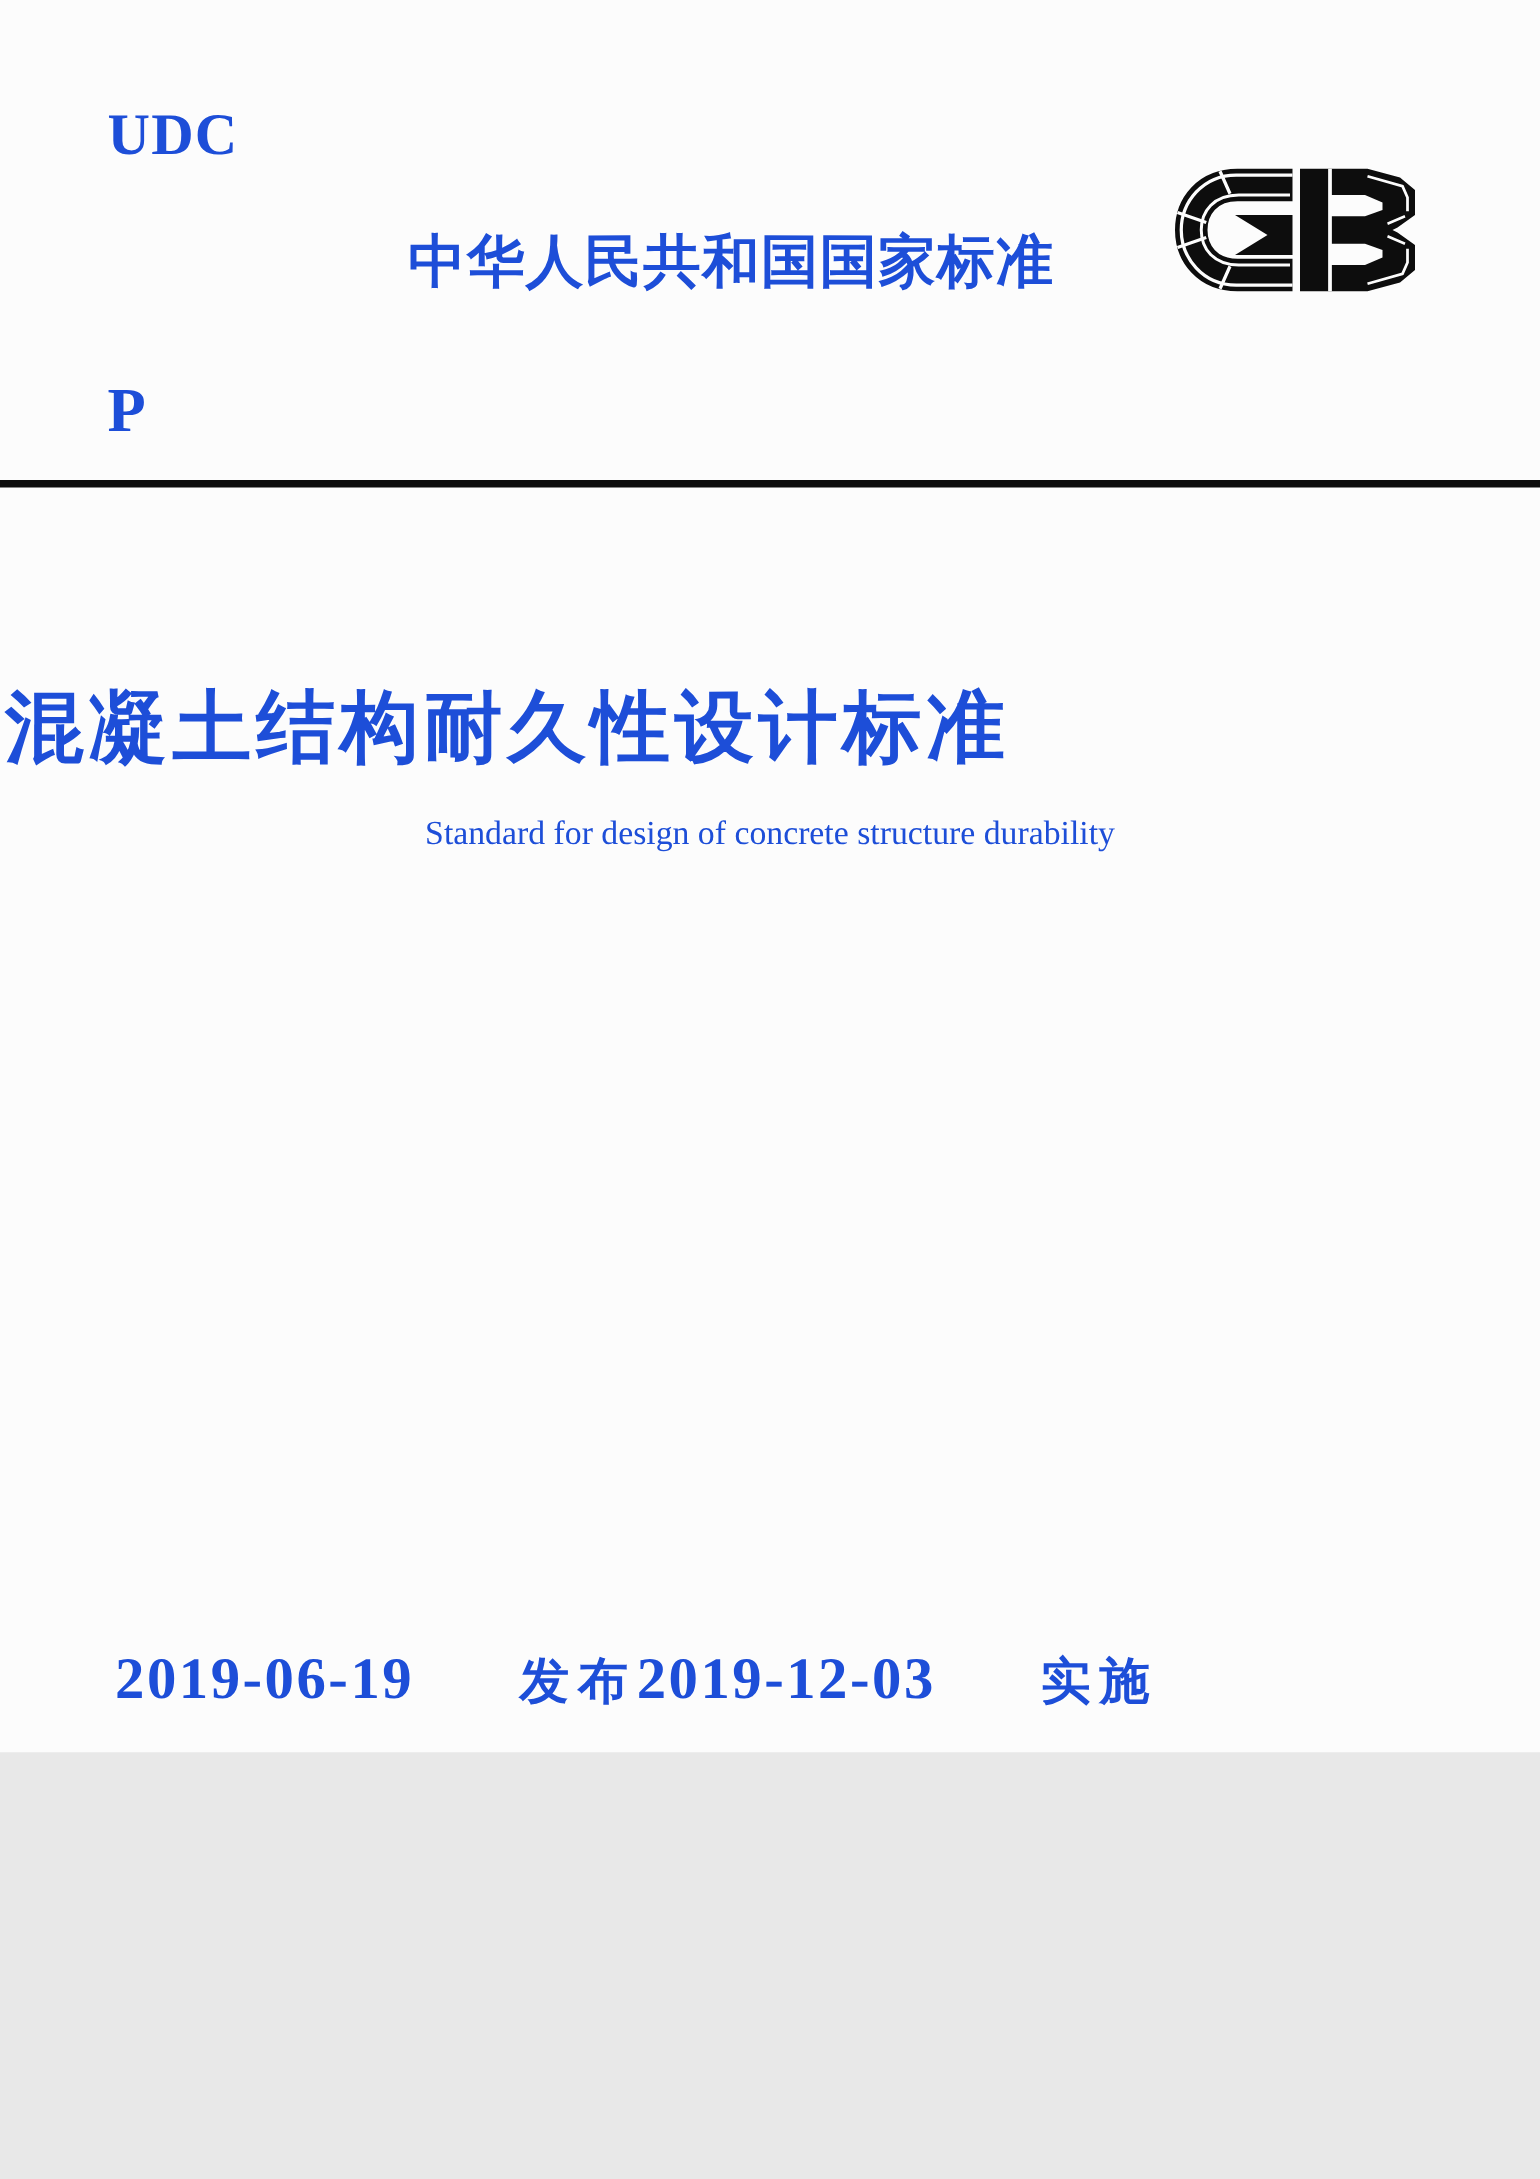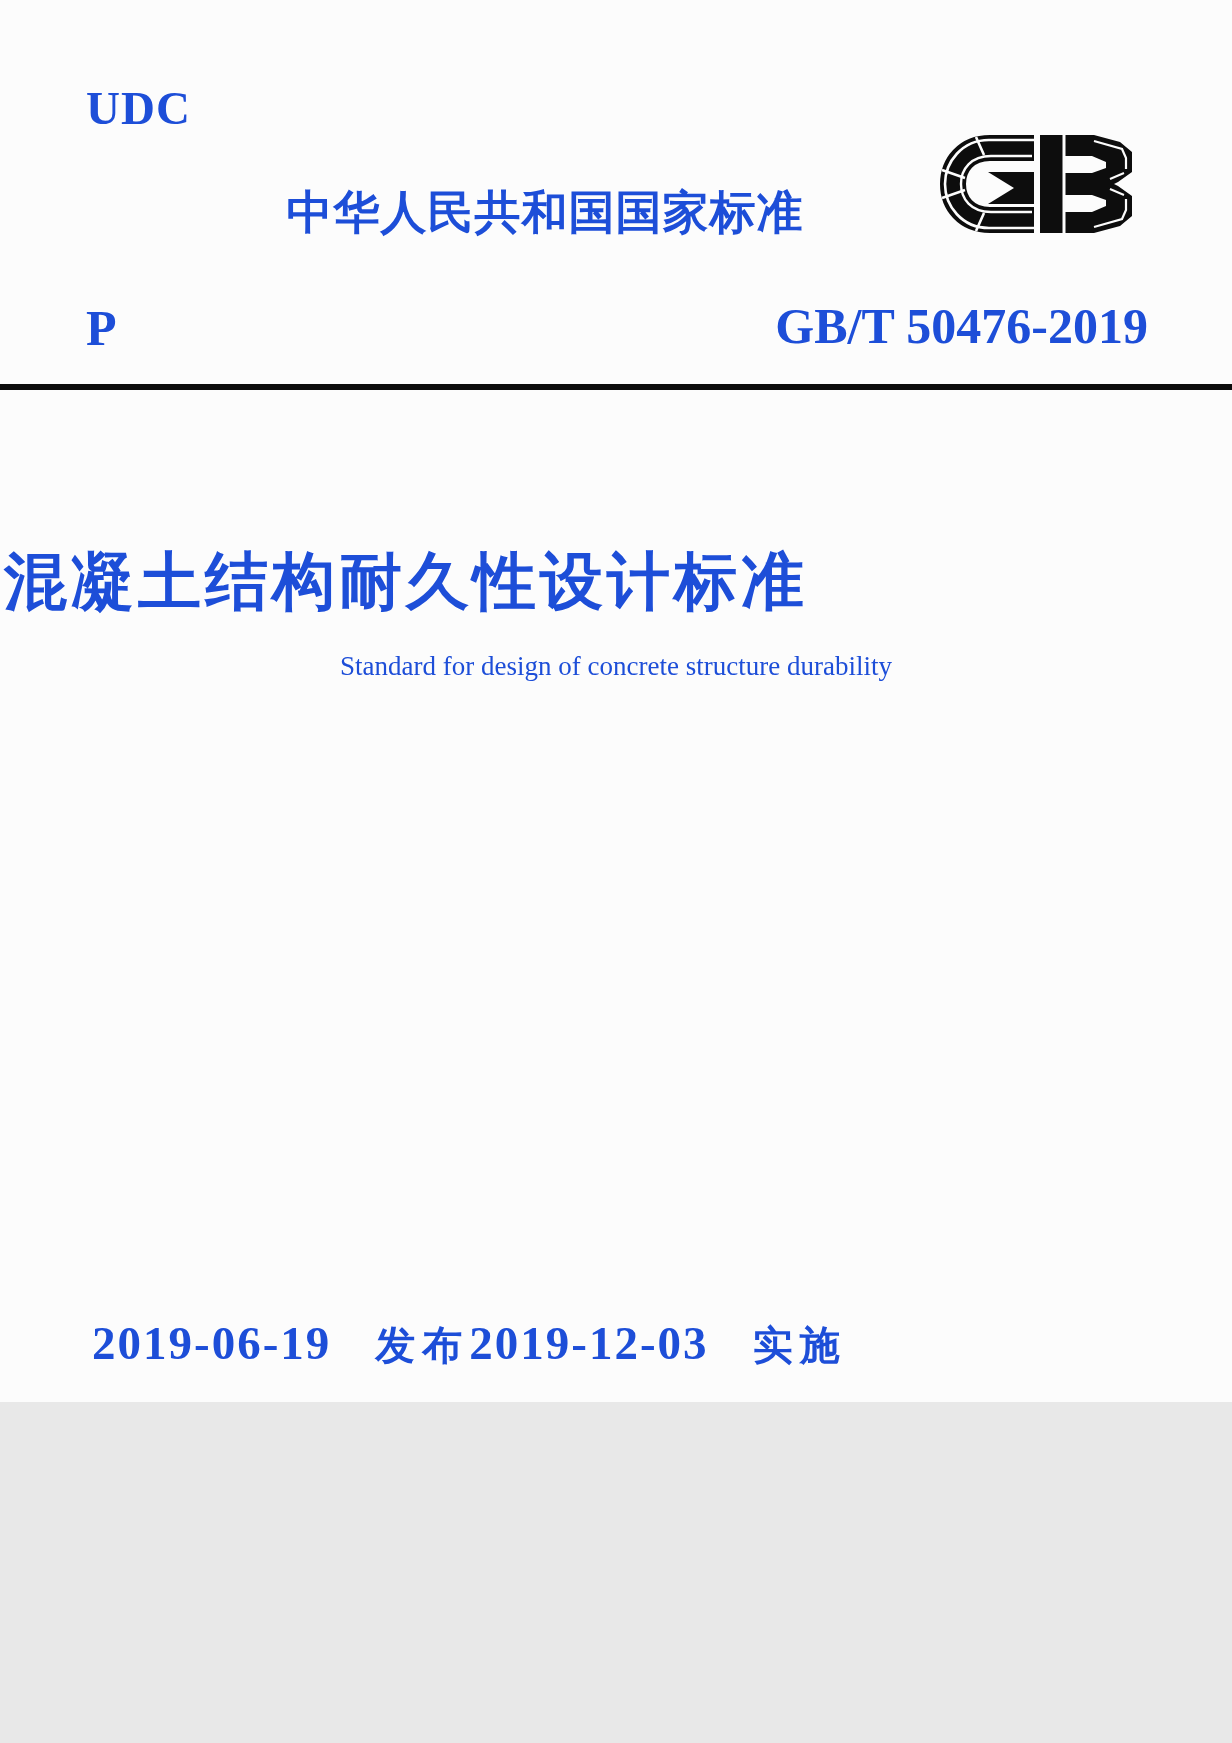--- a/index.html
+++ b/index.html
@@ -7,21 +7,21 @@
     position:relative;
     width:1232px;height:1402px;
     margin:0 auto;
     background:#fcfcfc;
     color:#1d4ed8;
     overflow:hidden;
     font-family:"Liberation Serif","DejaVu Serif",serif;
   }
   .abs{position:absolute;}
   .serif-b{font-family:"Liberation Serif","DejaVu Serif",serif;font-weight:bold;}
-  .hei-b{font-family:Liberation Serif, serif;font-weight:bold;}
+  .hei-b{font-family:Liberation Mono, monospace;font-weight:bold;padding-left:40px;}
 
   .udc{left:86px;top:84px;font-size:47px;line-height:1.05;letter-spacing:1px;}
   .header-title{left:0;top:188px;width:1090px;text-align:center;font-size:46px;line-height:1.1;letter-spacing:1px;}
   .gb-logo{left:934px;top:128px;width:212px;height:112px;}
   .doc-class{left:86px;top:302px;font-size:50px;line-height:1.05;}
   .std-number{right:84px;top:300px;font-size:50px;line-height:1.05;letter-spacing:0px;}
   .rule{left:0;width:1232px;background:#0d0d0d;}
   .rule-top{top:384px;height:6px;}
   .rule-bottom{top:1402px;height:8px;}
 
@@ -60,21 +60,20 @@
     <path d="M130,7 L130,105" stroke="#fcfcfc" stroke-width="3"></path>
     <polygon points="130,28 158,28 172,34 172,40 158,45 130,45" fill="#fcfcfc"></polygon>
     <polygon points="130,67 158,67 172,72 172,78 158,84 130,84" fill="#fcfcfc"></polygon>
     <path d="M160,13 L188,21 L192,30 L192,41" fill="none" stroke="#fcfcfc" stroke-width="2.2"></path>
     <path d="M160,99 L188,91 L192,82 L192,71" fill="none" stroke="#fcfcfc" stroke-width="2.2"></path>
     <path d="M176,51 L190,45 M176,61 L190,67" stroke="#fcfcfc" stroke-width="2" fill="none"></path>
   </svg>
 
   <div class="abs doc-class serif-b">P</div>
 
-  <div class="abs std-number serif-b">GB/T 50476-2019</div>
 
   <div class="abs rule rule-top"></div>
 
   <div class="abs title-zh serif-b">混凝土结构耐久性设计标准</div>
 
   <div class="abs title-en">Standard for design of concrete structure durability</div>
 
   <div class="abs dates-row">
     <div class="date-group">
       <span class="date-num serif-b">2019-06-19</span>

